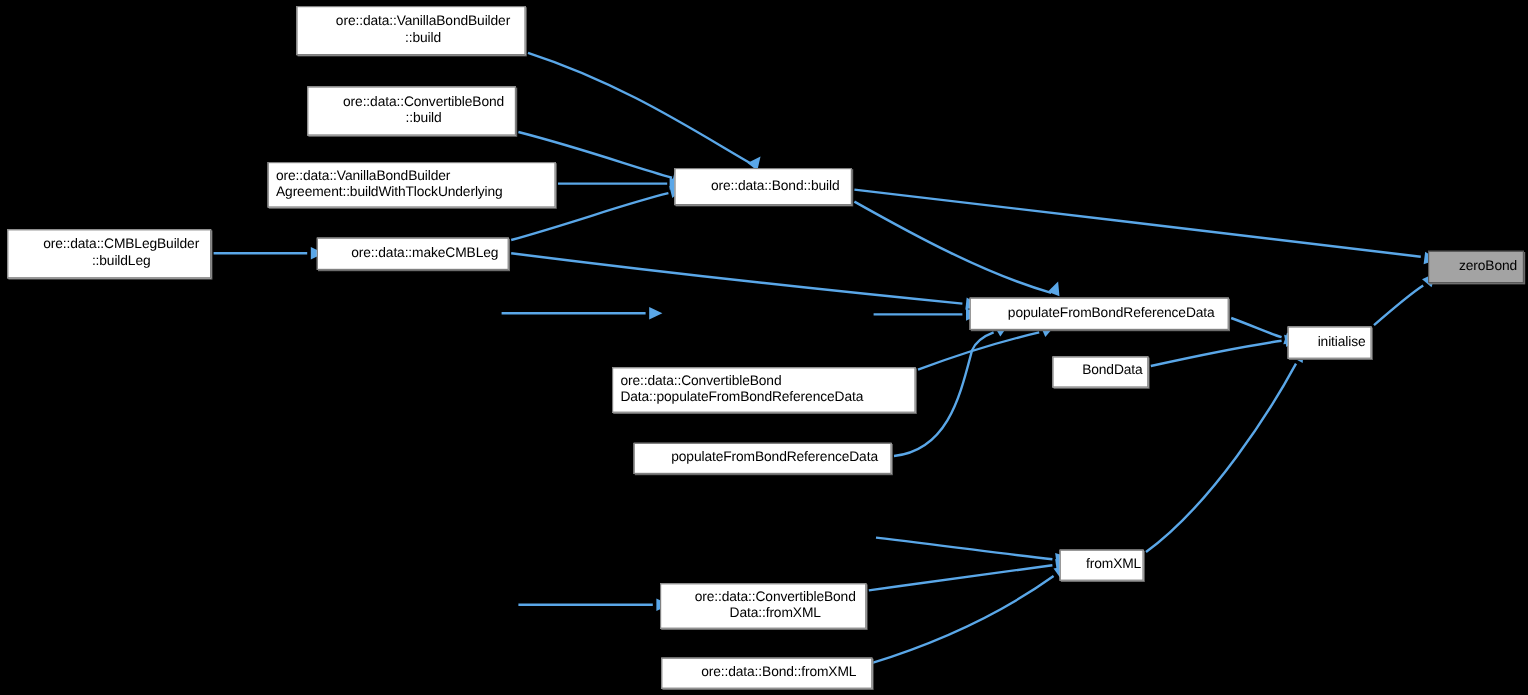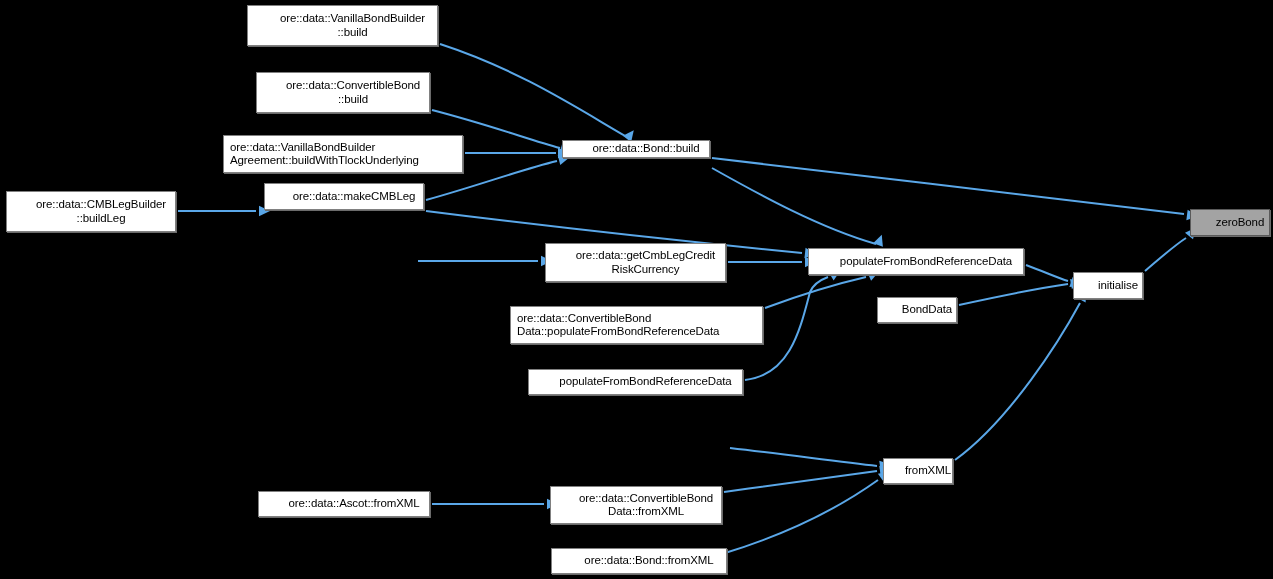--- a/index.html
+++ b/index.html
@@ -91,26 +91,24 @@
       <polygon points="0,-5.2 11,0 0,5.2" fill="#5aa7e8" transform="translate(547,504) rotate(0)"></polygon>
       <path d="M 724,492 C 780,484 840,476 877,471" stroke="#5aa7e8" stroke-width="2" fill="none"></path>
       <polygon points="0,-5.2 11,0 0,5.2" fill="#5aa7e8" transform="translate(880,471) rotate(-8)"></polygon>
       <path d="M 725,553 C 800,530 850,500 878,480" stroke="#5aa7e8" stroke-width="2" fill="none"></path>
       <polygon points="0,-5.2 11,0 0,5.2" fill="#5aa7e8" transform="translate(881,478) rotate(-36)"></polygon>
     </svg>
 <div class="node center" style="left: 247px; top: 5px; width: 191px; height: 41px;"><span class="ln">ore::data::VanillaBondBuilder</span><span class="ln">::build</span></div>
     <div class="node center" style="left: 256px; top: 72px; width: 174px; height: 41px;"><span class="ln">ore::data::ConvertibleBond</span><span class="ln">::build</span></div>
     <div class="node left" style="left: 223px; top: 135px; width: 240px; height: 38px;"><span class="ln">ore::data::VanillaBondBuilder</span><span class="ln">Agreement::buildWithTlockUnderlying</span></div>
     <div class="node center" style="left: 6px; top: 191px; width: 170px; height: 41px;"><span class="ln">ore::data::CMBLegBuilder</span><span class="ln">::buildLeg</span></div>
-    <div class="node center" style="left: 264px; top: 183px; width: 160px; height: 27px;"><span class="ln">ore::data::makeCMBLeg</span></div>
-    <div class="node center" style="left: 562px; top: 140px; width: 148px; height: 18px;"><span class="ln">ore::data::Bond::build</span></div>
-    <div class="node center" style="left: 545px; top: 243px; width: 181px; height: 39px;"><span class="ln">ore::data::getCmbLegCredit</span><span class="ln">RiskCurrency</span></div>
+    <div class="node center" style="left: 264px; top: 198px; width: 160px; height: 27px;"><span class="ln">ore::data::makeCMBLeg</span></div>
+    <div class="node center" style="left: 562px; top: 140px; width: 148px; height: 31px;"><span class="ln">ore::data::Bond::build</span></div>
     <div class="node left" style="left: 510px; top: 306px; width: 253px; height: 38px;"><span class="ln">ore::data::ConvertibleBond</span><span class="ln">Data::populateFromBondReferenceData</span></div>
     <div class="node center" style="left: 528px; top: 369px; width: 215px; height: 26px;"><span class="ln">populateFromBondReferenceData</span></div>
     <div class="node center" style="left: 808px; top: 248px; width: 216px; height: 27px;"><span class="ln">populateFromBondReferenceData</span></div>
     <div class="node center" style="left: 877px; top: 297px; width: 80px; height: 26px;"><span class="ln">BondData</span></div>
     <div class="node center" style="left: 1073px; top: 272px; width: 70px; height: 27px;"><span class="ln">initialise</span></div>
     <div class="node center hl" style="left: 1190px; top: 209px; width: 80px; height: 27px;"><span class="ln">zeroBond</span></div>
-    <div class="node center" style="left: 258px; top: 491px; width: 172px; height: 26px;"><span class="ln">ore::data::Ascot::fromXML</span></div>
     <div class="node center" style="left: 550px; top: 486px; width: 172px; height: 38px;"><span class="ln">ore::data::ConvertibleBond</span><span class="ln">Data::fromXML</span></div>
     <div class="node center" style="left: 551px; top: 548px; width: 176px; height: 26px;"><span class="ln">ore::data::Bond::fromXML</span></div>
     <div class="node center" style="left: 883px; top: 458px; width: 70px; height: 26px;"><span class="ln">fromXML</span></div>
   </div>
 
 </body></html>

